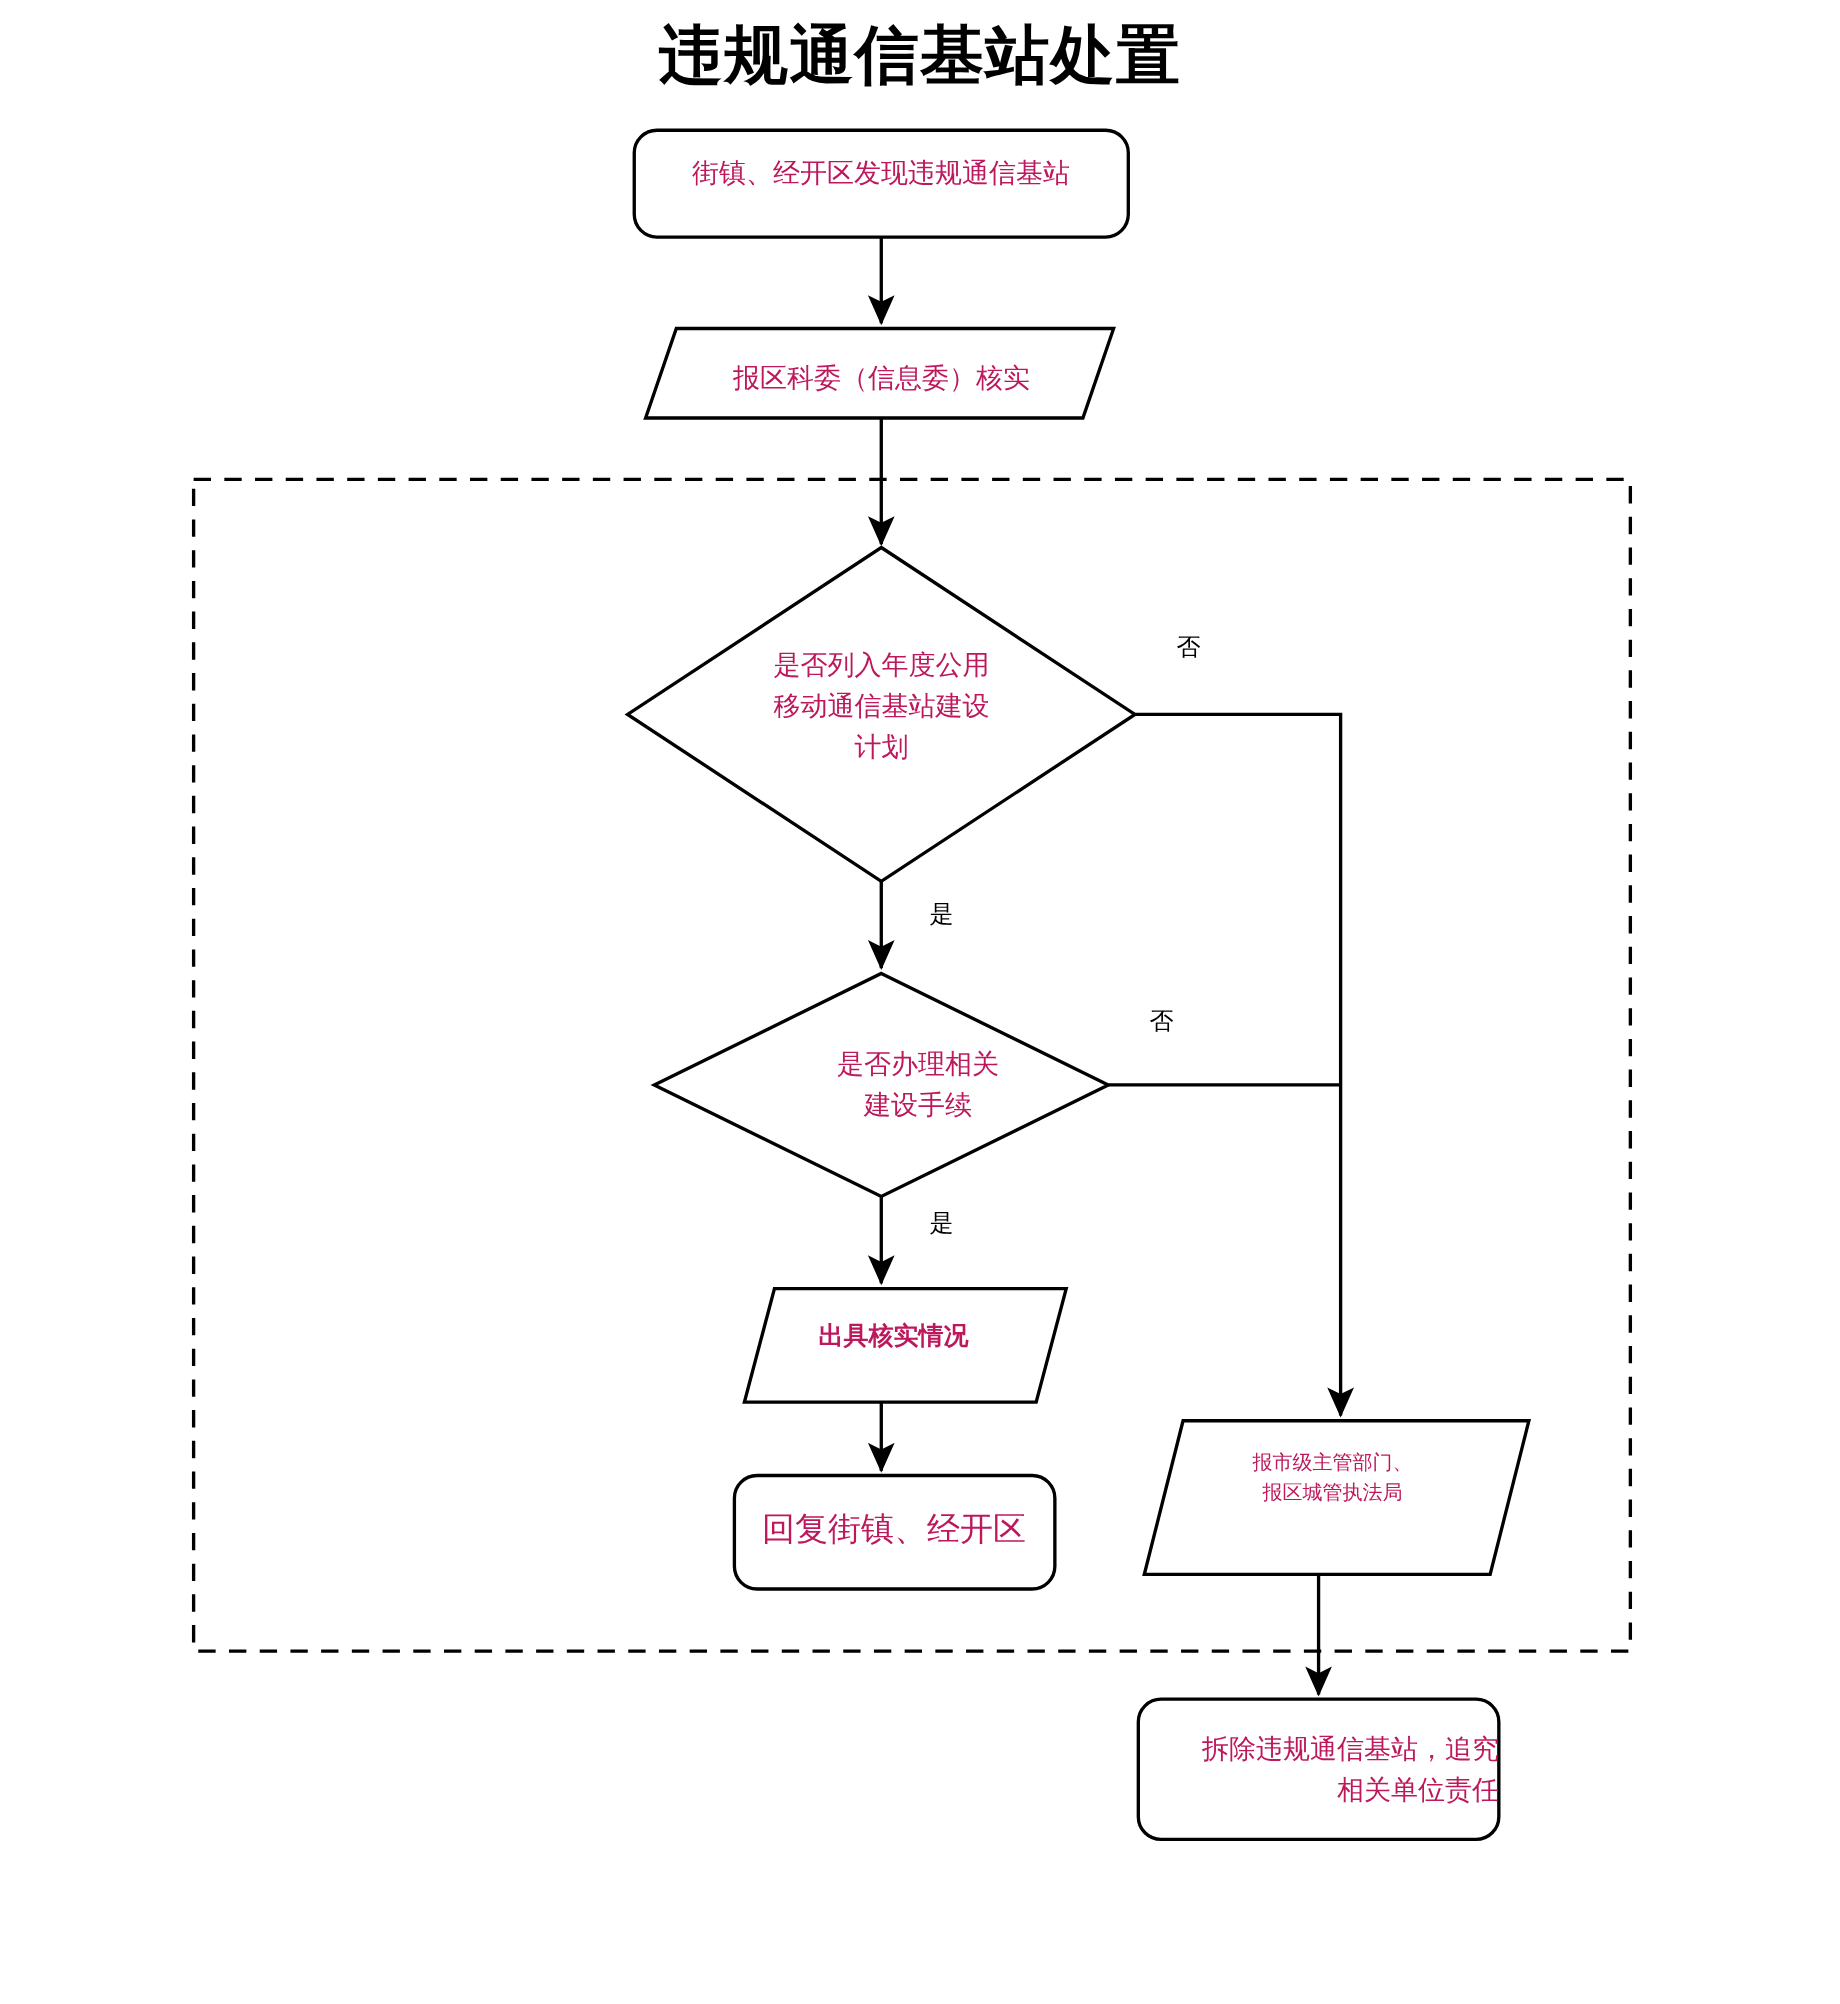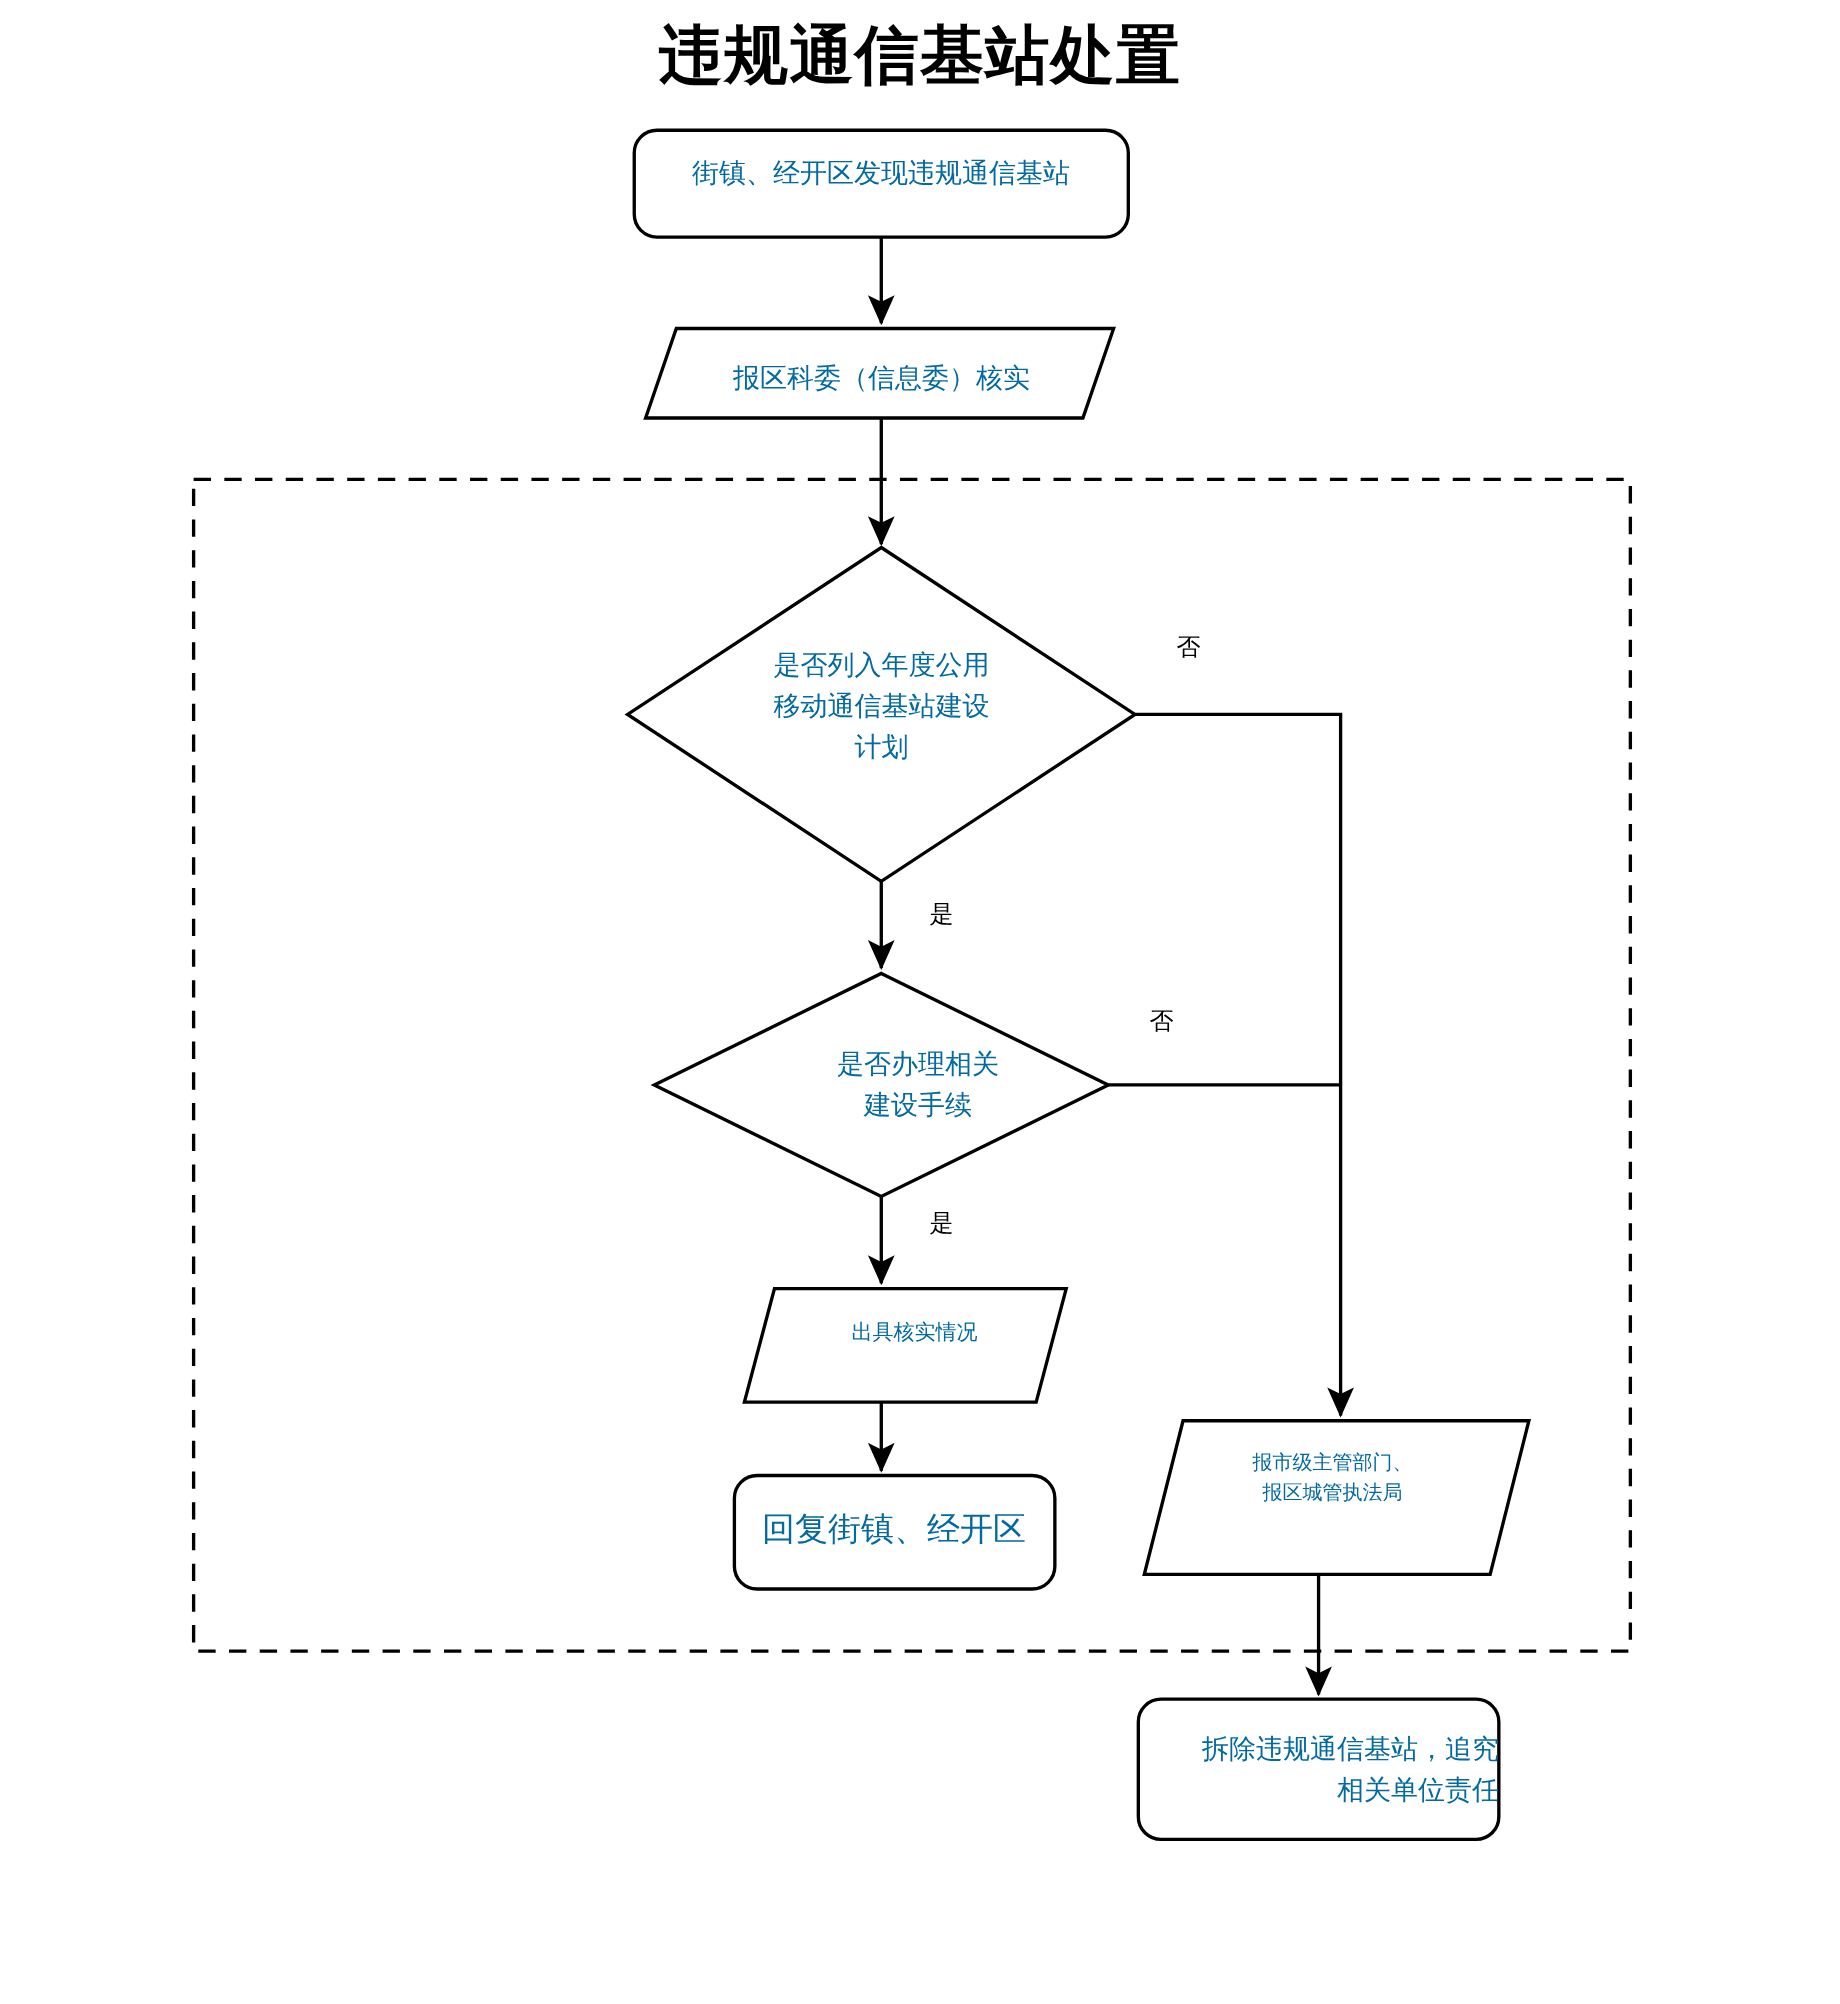--- a/index.html
+++ b/index.html
@@ -34,41 +34,41 @@
     text-align: center;
     font-family: "DejaVu Serif", "Liberation Serif", serif;
     font-weight: 700;
     font-size: 64px;
     letter-spacing: 1.3px;
     color: #000000;
     white-space: nowrap;
   }
   .node-label {
     position: absolute;
-    color: #0369a1;
+    color: #be185d;
     font-family: "DejaVu Serif", "Liberation Serif", serif;
     font-weight: 400;
     text-align: center;
     line-height: 1.52;
     white-space: pre-line;
     pointer-events: none;
   }
   .edge-label {
     position: absolute;
     color: #000000;
     font-family: "DejaVu Serif", "Liberation Serif", serif;
     font-size: 24px;
     text-align: center;
     white-space: nowrap;
   }
   .lbl-box1  { left: 634px;  top: 152px;  width: 494px; font-size: 27px; }
   .lbl-par1  { left: 651px;  top: 357px;  width: 461px; font-size: 27px; }
   .lbl-dia1  { left: 701px; top: 644px;  width: 361px; font-size: 27px; }
   .lbl-dia2  { left: 751px; top: 1043px; width: 334px; font-size: 27px; }
-  .lbl-par2  { left: 761px; top: 1317px; width: 307px; font-size: 21px; }
+  .lbl-par2  { left: 740px; top: 1317px; width: 307px; font-size: 25px; font-weight: bold; }
   .lbl-box3  { left: 734px; top: 1504px; width: 320px; font-size: 33px; }
   .lbl-par3  { left: 1152px; top: 1447px; width: 361px; font-size: 20px; }
   .lbl-box4  { left: 1138px; top: 1728px; width: 361px; font-size: 27px; text-align: right; }
 </style>
 </head>
 <body>
 
 <div id="canvas">
 
   <div class="page-title">违规通信基站处置</div>

